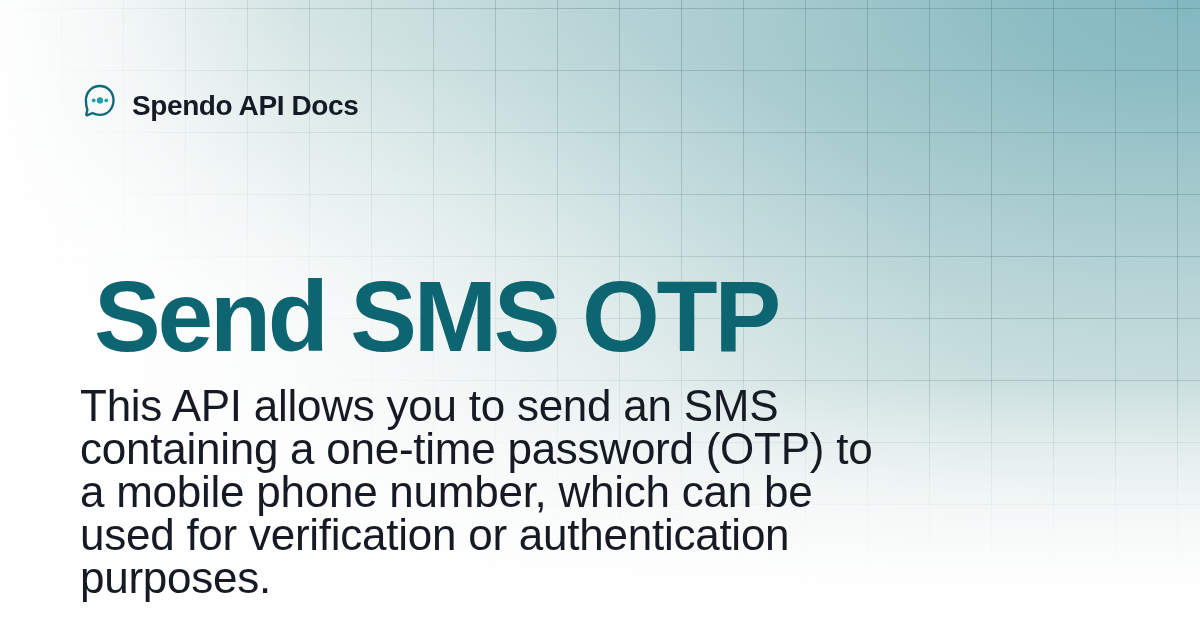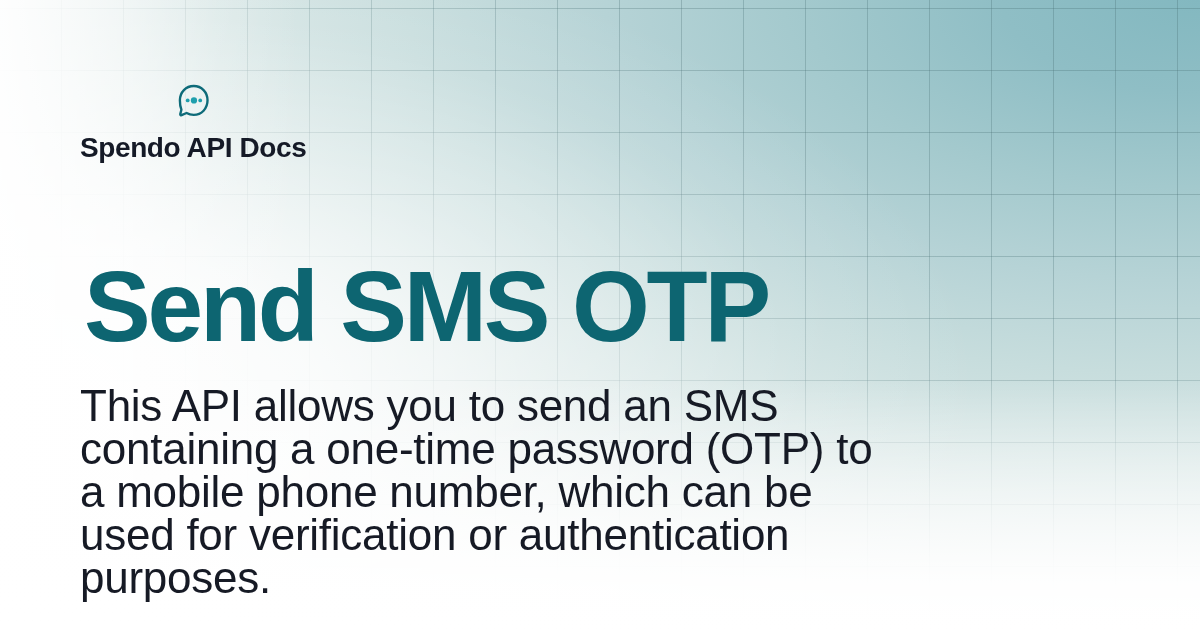--- a/index.html
+++ b/index.html
@@ -121,23 +121,22 @@
   .content {
     position: absolute;
     inset: 0;
   }
 
   .brand {
     position: absolute;
     left: 80px;
     top: 82px;
     display: flex;
-    align-items: center;
+    align-items: flex-end;
     gap: 14px;
-    flex-direction: column;
   }
 
   .brand-logo {
     width: 38px;
     height: 38px;
     display: block;
     flex: 0 0 auto;
   }
 
   .brand-name {
@@ -146,21 +145,21 @@
     color: #151a27;
     letter-spacing: -0.4px;
     line-height: 1;
     white-space: nowrap;
   }
 
   .headline {
     position: absolute;
     left: 80px;
     top: 252px;
-    margin: 4px;
+    margin: 14px;
     font-size: 100px;
     font-weight: bold;
     letter-spacing: -3.2px;
     line-height: 1.0;
     color: #0d6571;
     white-space: nowrap;
   }
 
   .description {
     position: absolute;

